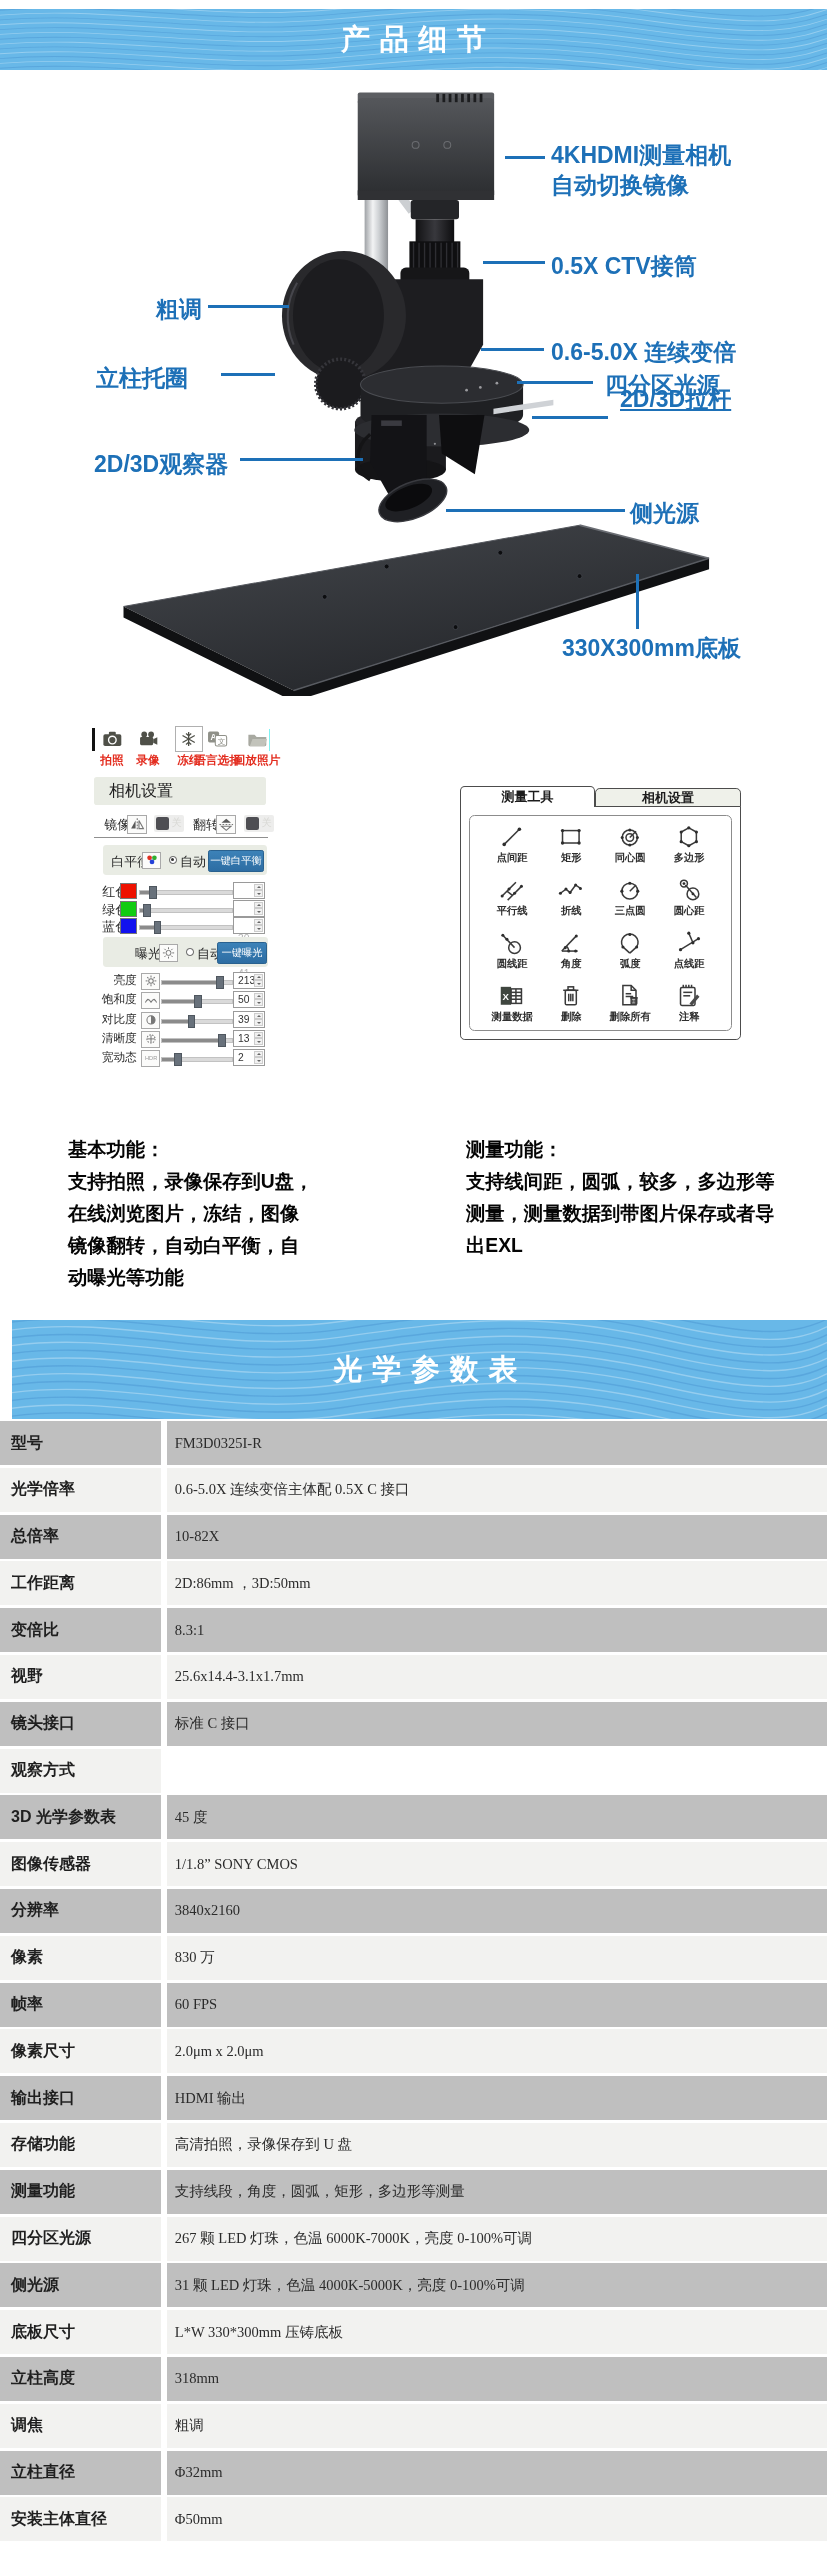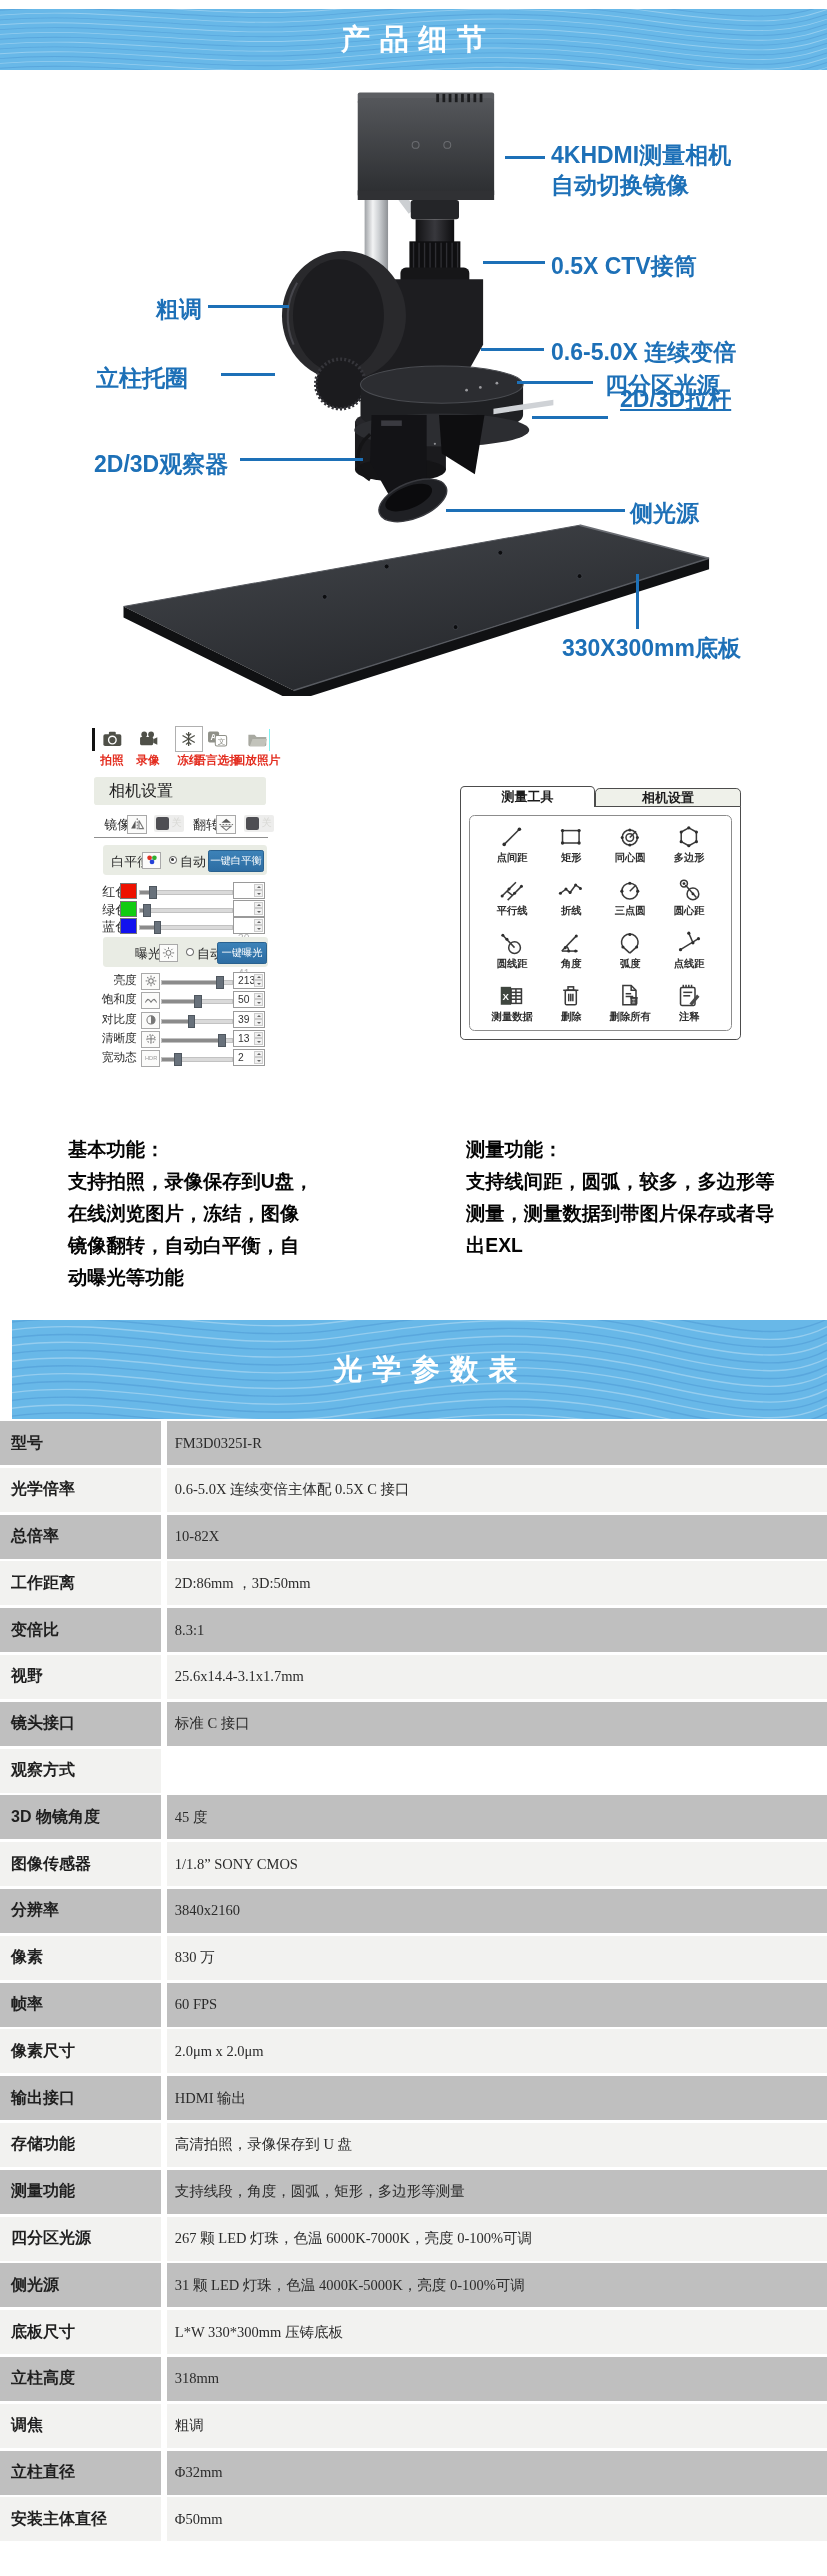--- a/index.html
+++ b/index.html
@@ -822,21 +822,21 @@
       <div class="spec-row gray">
         <div class="spec-label">镜头接口</div>
         <div class="spec-gap"></div>
         <div class="spec-value">标准 C 接口</div>
       </div>
       <div class="spec-row light">
         <div class="spec-label">观察方式</div>
         <div class="spec-gap"></div>
       </div>
       <div class="spec-row gray">
-        <div class="spec-label">3D 物镜角度</div>
+        <div class="spec-label">3D 光学参数表</div>
         <div class="spec-gap"></div>
         <div class="spec-value">45 度</div>
       </div>
       <div class="spec-row light">
         <div class="spec-label">图像传感器</div>
         <div class="spec-gap"></div>
         <div class="spec-value">1/1.8” SONY CMOS</div>
       </div>
       <div class="spec-row gray">
         <div class="spec-label">分辨率</div>

